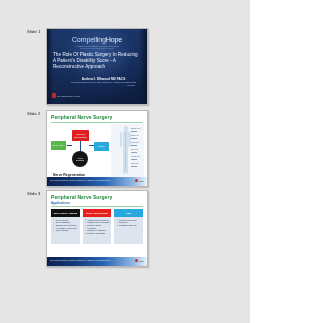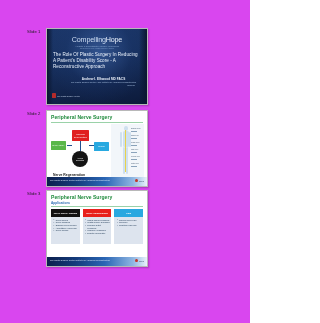--- a/index.html
+++ b/index.html
@@ -12,21 +12,21 @@
     background: #ffffff;
     font-family: "Liberation Sans", sans-serif;
     overflow: hidden;
     position: relative;
   }
 
   .page {
     position: relative;
     width: 250px;
     height: 323px;
-    background: #d946ef;
+    background: #e5e5e5;
   }
 
   .slide-row {
     position: absolute;
     left: 0;
     width: 250px;
     display: flex;
     align-items: flex-start;
   }
 

